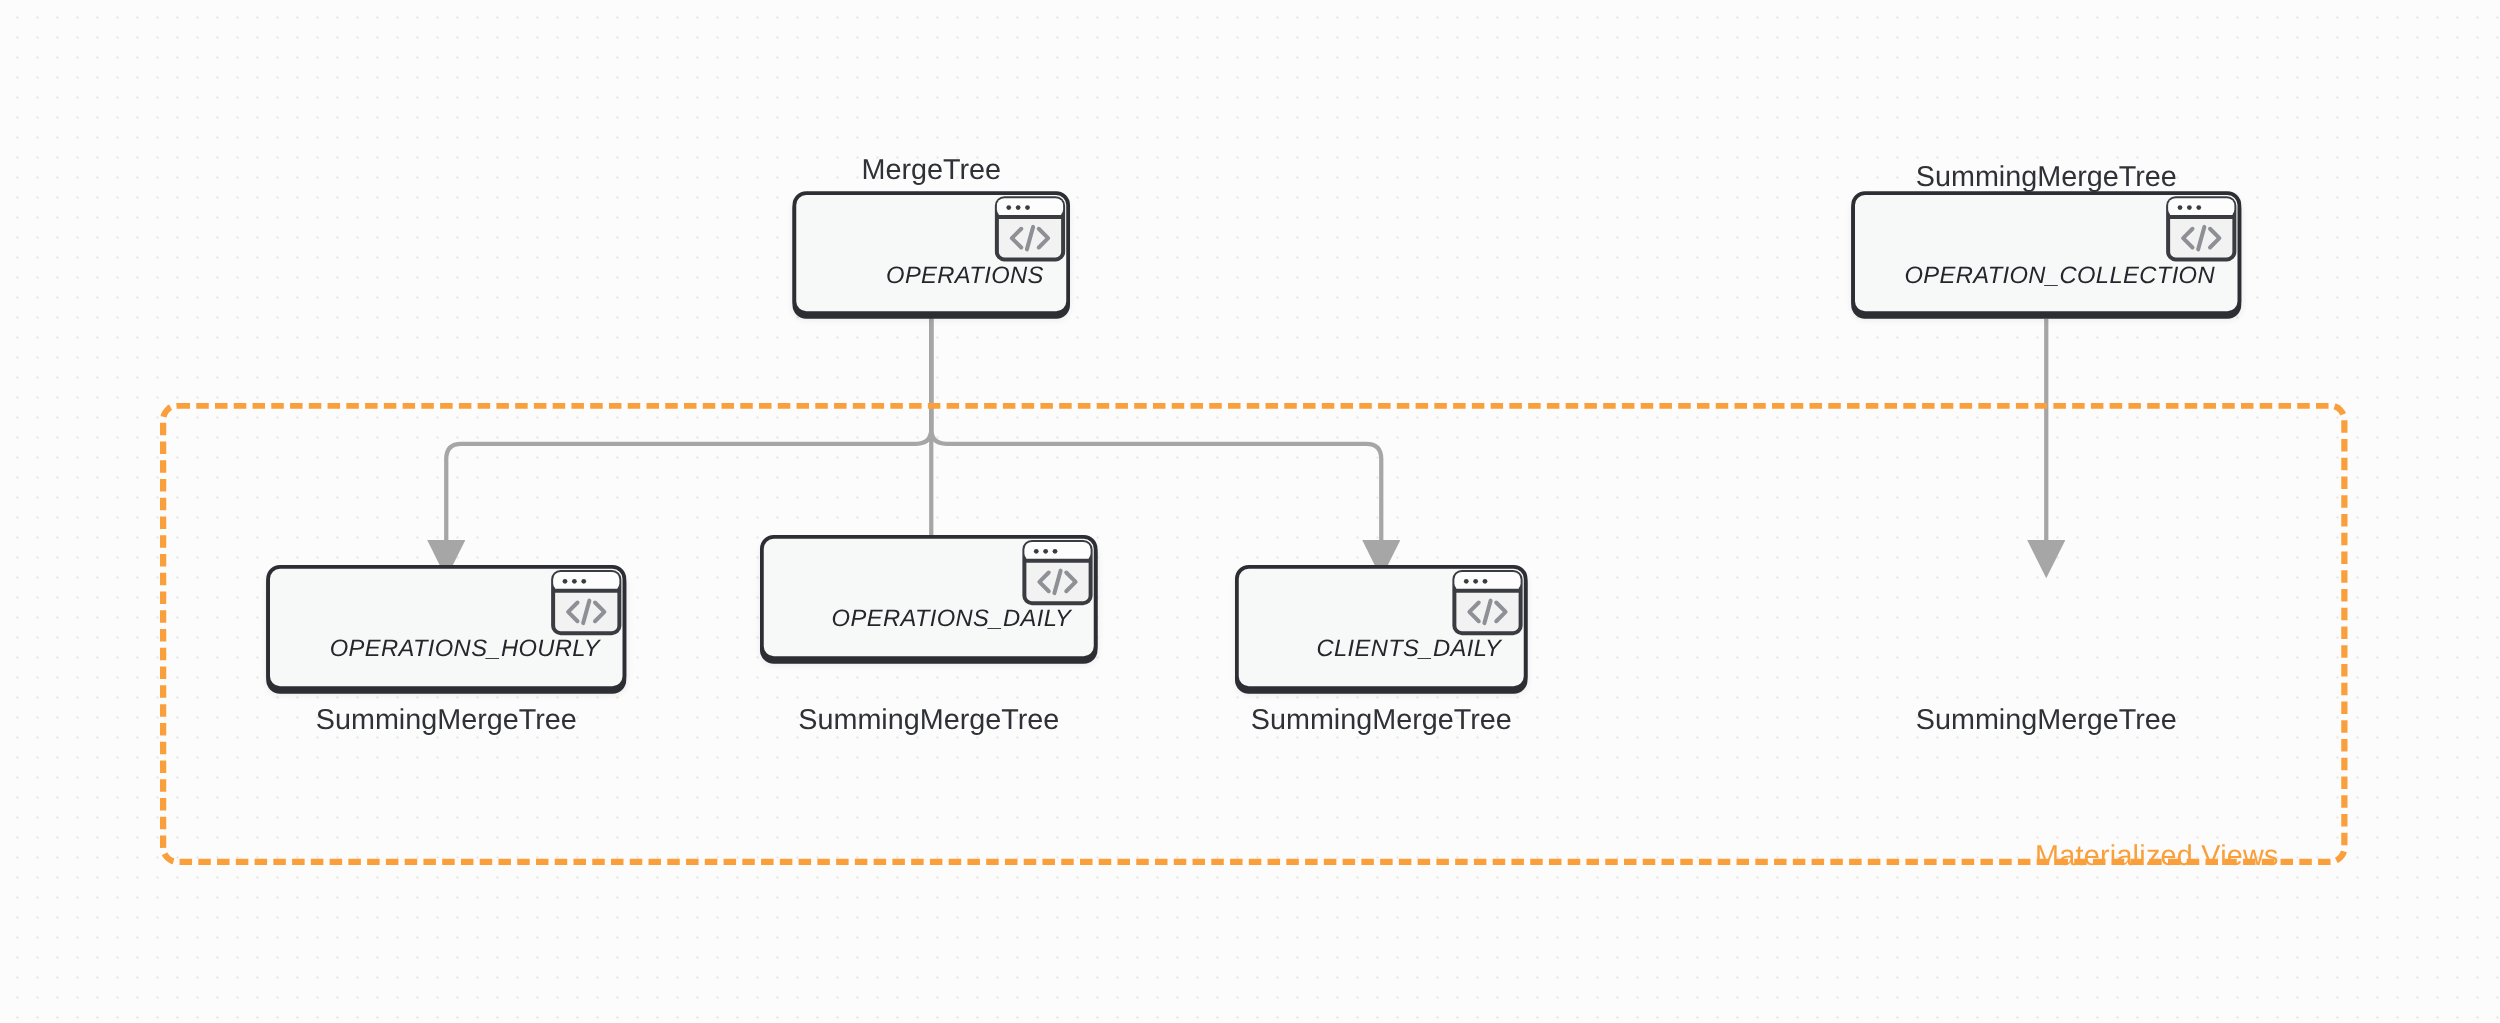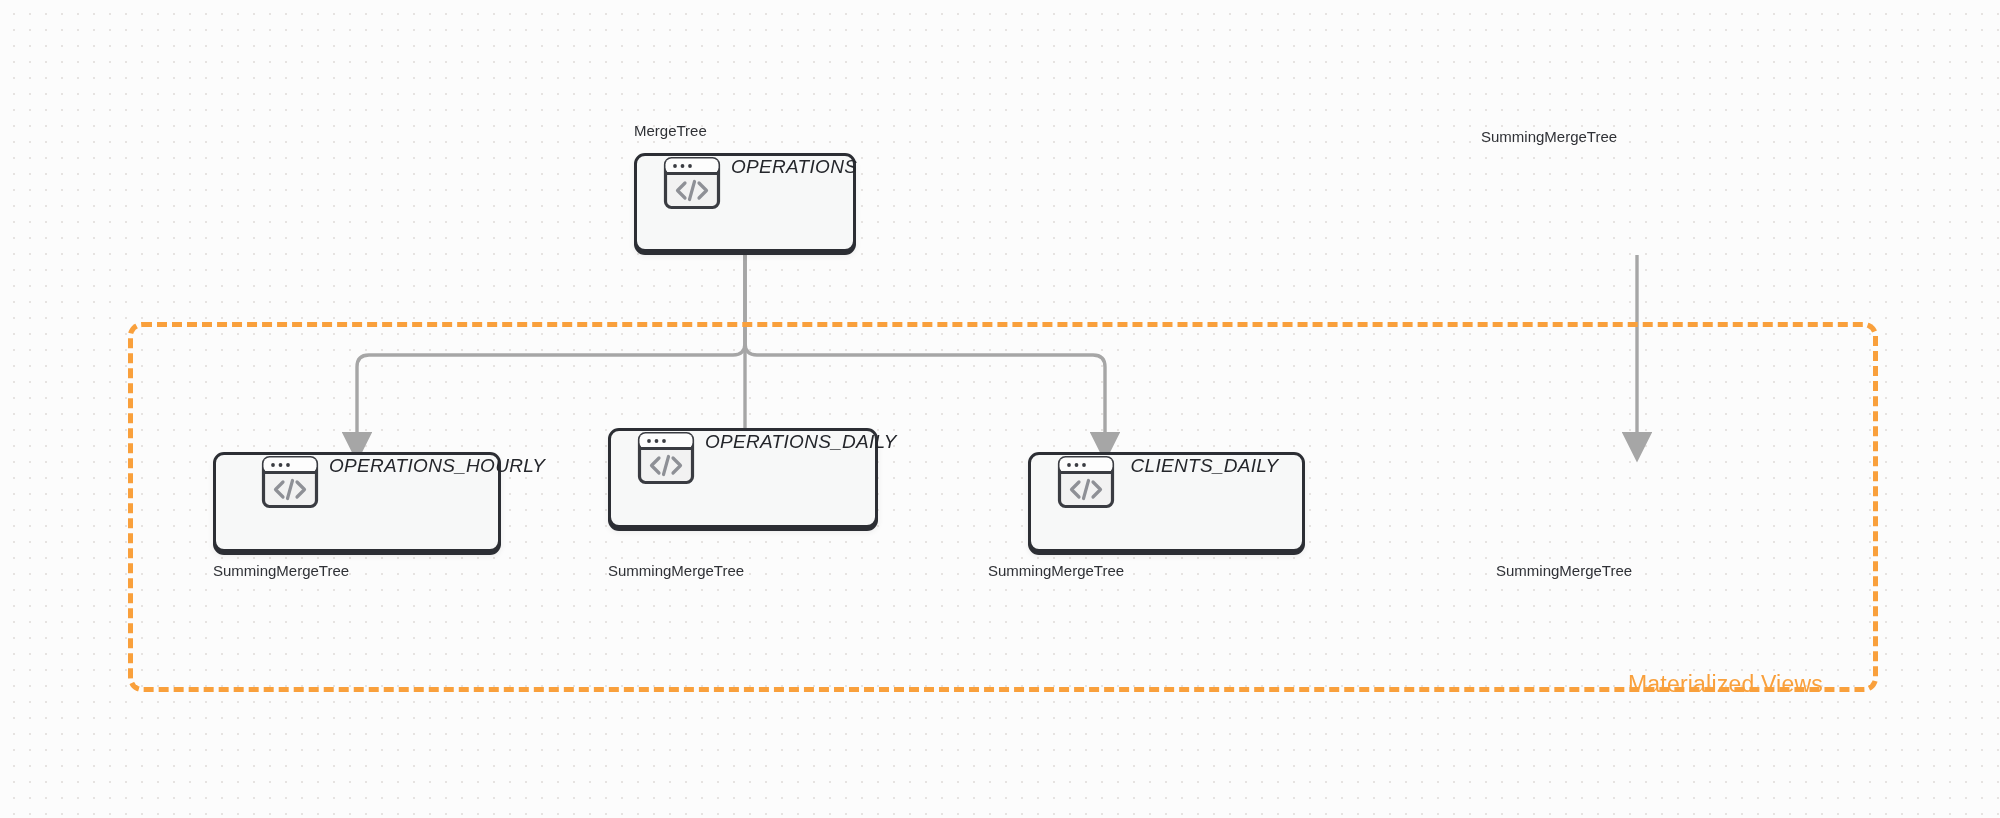--- a/index.html
+++ b/index.html
@@ -45,25 +45,26 @@
     letter-spacing: 0.2px;
     white-space: nowrap;
     margin-top: 44px;
   }
 
   
   .node {
     position: absolute;
     box-sizing: border-box;
     display: flex;
-    align-items: flex-start;
+    align-items: flex-end;
     background: #f7f8f8;
     border: 3px solid #2c2e34;
     border-radius: 11px;
     box-shadow: 0 3px 0 0 #2c2e34, 0 4px 6px rgba(0,0,0,0.07);
+    flex-direction: column;
   }
   .node-icon {
     flex: 0 0 auto;
     margin-left: 26px;
     width: 58px;
     height: 54px;
   }
   .node-label {
     flex: 1 1 auto;
     text-align: center;
@@ -72,23 +73,24 @@
     font-style: italic;
     font-size: 19px;
     color: #24262b;
     letter-spacing: 0.3px;
     white-space: nowrap;
   }
 
   
   .engine-caption {
     position: absolute;
-    font-size: 15px;
+    font-size: 23px;
     color: #2f3136;
     white-space: nowrap;
+    text-align: center;
   }
 </style>
 </head>
 <body>
 
 <div id="canvas">
 
   <svg id="wires" viewBox="0 0 2000 818" width="2000" height="818">
     <defs>
       <marker id="arrowhead" markerWidth="10" markerHeight="9" refX="1.2" refY="4.5" orient="auto" markerUnits="strokeWidth">
@@ -124,20 +126,36 @@
         <path d="M22,27 L14.5,34.5 L22,42" fill="none" stroke="#8e9096" stroke-width="3.2" stroke-linecap="round" stroke-linejoin="round"></path>
         <path d="M36,27 L43.5,34.5 L36,42" fill="none" stroke="#8e9096" stroke-width="3.2" stroke-linecap="round" stroke-linejoin="round"></path>
         <path d="M31.5,25.5 L26.5,43.5" fill="none" stroke="#8e9096" stroke-width="3.2" stroke-linecap="round"></path>
       </svg>
     </span>
     <span class="node-label">OPERATIONS</span>
   </div>
 
   <div class="engine-caption" style="left:1481px; top:128px; width:312px;">SummingMergeTree</div>
 
+  <div class="node" style="left:1481px; top:153px; width:312px; height:99px;">
+    <span class="node-icon">
+      <svg viewBox="0 0 58 54" width="58" height="54">
+        <rect x="2.5" y="2.5" width="53" height="49" rx="6" ry="6" fill="#f2f2f2" stroke="#3a3c42" stroke-width="3.2"></rect>
+        <rect x="2.5" y="2.5" width="53" height="15" rx="6" ry="6" fill="#fdfdfd"></rect>
+        <path d="M2.5,17.5 H55.5" stroke="#3a3c42" stroke-width="3.2" fill="none"></path>
+        <circle cx="12" cy="10" r="1.9" fill="#3a3c42"></circle>
+        <circle cx="19.5" cy="10" r="1.9" fill="#3a3c42"></circle>
+        <circle cx="27" cy="10" r="1.9" fill="#3a3c42"></circle>
+        <path d="M22,27 L14.5,34.5 L22,42" fill="none" stroke="#8e9096" stroke-width="3.2" stroke-linecap="round" stroke-linejoin="round"></path>
+        <path d="M36,27 L43.5,34.5 L36,42" fill="none" stroke="#8e9096" stroke-width="3.2" stroke-linecap="round" stroke-linejoin="round"></path>
+        <path d="M31.5,25.5 L26.5,43.5" fill="none" stroke="#8e9096" stroke-width="3.2" stroke-linecap="round"></path>
+      </svg>
+    </span>
+    <span class="node-label">OPERATION_COLLECTION</span>
+  </div>
 
   <div class="node" style="left:213px; top:452px; width:288px; height:100px;padding-left:19px;">
     <span class="node-icon">
       <svg viewBox="0 0 58 54" width="58" height="54">
         <rect x="2.5" y="2.5" width="53" height="49" rx="6" ry="6" fill="#f2f2f2" stroke="#3a3c42" stroke-width="3.2"></rect>
         <rect x="2.5" y="2.5" width="53" height="15" rx="6" ry="6" fill="#fdfdfd"></rect>
         <path d="M2.5,17.5 H55.5" stroke="#3a3c42" stroke-width="3.2" fill="none"></path>
         <circle cx="12" cy="10" r="1.9" fill="#3a3c42"></circle>
         <circle cx="19.5" cy="10" r="1.9" fill="#3a3c42"></circle>
         <circle cx="27" cy="10" r="1.9" fill="#3a3c42"></circle>
@@ -161,21 +179,21 @@
         <circle cx="27" cy="10" r="1.9" fill="#3a3c42"></circle>
         <path d="M22,27 L14.5,34.5 L22,42" fill="none" stroke="#8e9096" stroke-width="3.2" stroke-linecap="round" stroke-linejoin="round"></path>
         <path d="M36,27 L43.5,34.5 L36,42" fill="none" stroke="#8e9096" stroke-width="3.2" stroke-linecap="round" stroke-linejoin="round"></path>
         <path d="M31.5,25.5 L26.5,43.5" fill="none" stroke="#8e9096" stroke-width="3.2" stroke-linecap="round"></path>
       </svg>
     </span>
     <span class="node-label">OPERATIONS_DAILY</span>
   </div>
   <div class="engine-caption" style="left:608px; top:562px; width:270px;">SummingMergeTree</div>
 
-  <div class="node" style="left:988px; top:452px; width:277px; height:100px;margin-left:40px;">
+  <div class="node" style="left:988px; top:452px; width:234px; height:100px;">
     <span class="node-icon">
       <svg viewBox="0 0 58 54" width="58" height="54">
         <rect x="2.5" y="2.5" width="53" height="49" rx="6" ry="6" fill="#f2f2f2" stroke="#3a3c42" stroke-width="3.2"></rect>
         <rect x="2.5" y="2.5" width="53" height="15" rx="6" ry="6" fill="#fdfdfd"></rect>
         <path d="M2.5,17.5 H55.5" stroke="#3a3c42" stroke-width="3.2" fill="none"></path>
         <circle cx="12" cy="10" r="1.9" fill="#3a3c42"></circle>
         <circle cx="19.5" cy="10" r="1.9" fill="#3a3c42"></circle>
         <circle cx="27" cy="10" r="1.9" fill="#3a3c42"></circle>
         <path d="M22,27 L14.5,34.5 L22,42" fill="none" stroke="#8e9096" stroke-width="3.2" stroke-linecap="round" stroke-linejoin="round"></path>
         <path d="M36,27 L43.5,34.5 L36,42" fill="none" stroke="#8e9096" stroke-width="3.2" stroke-linecap="round" stroke-linejoin="round"></path>

